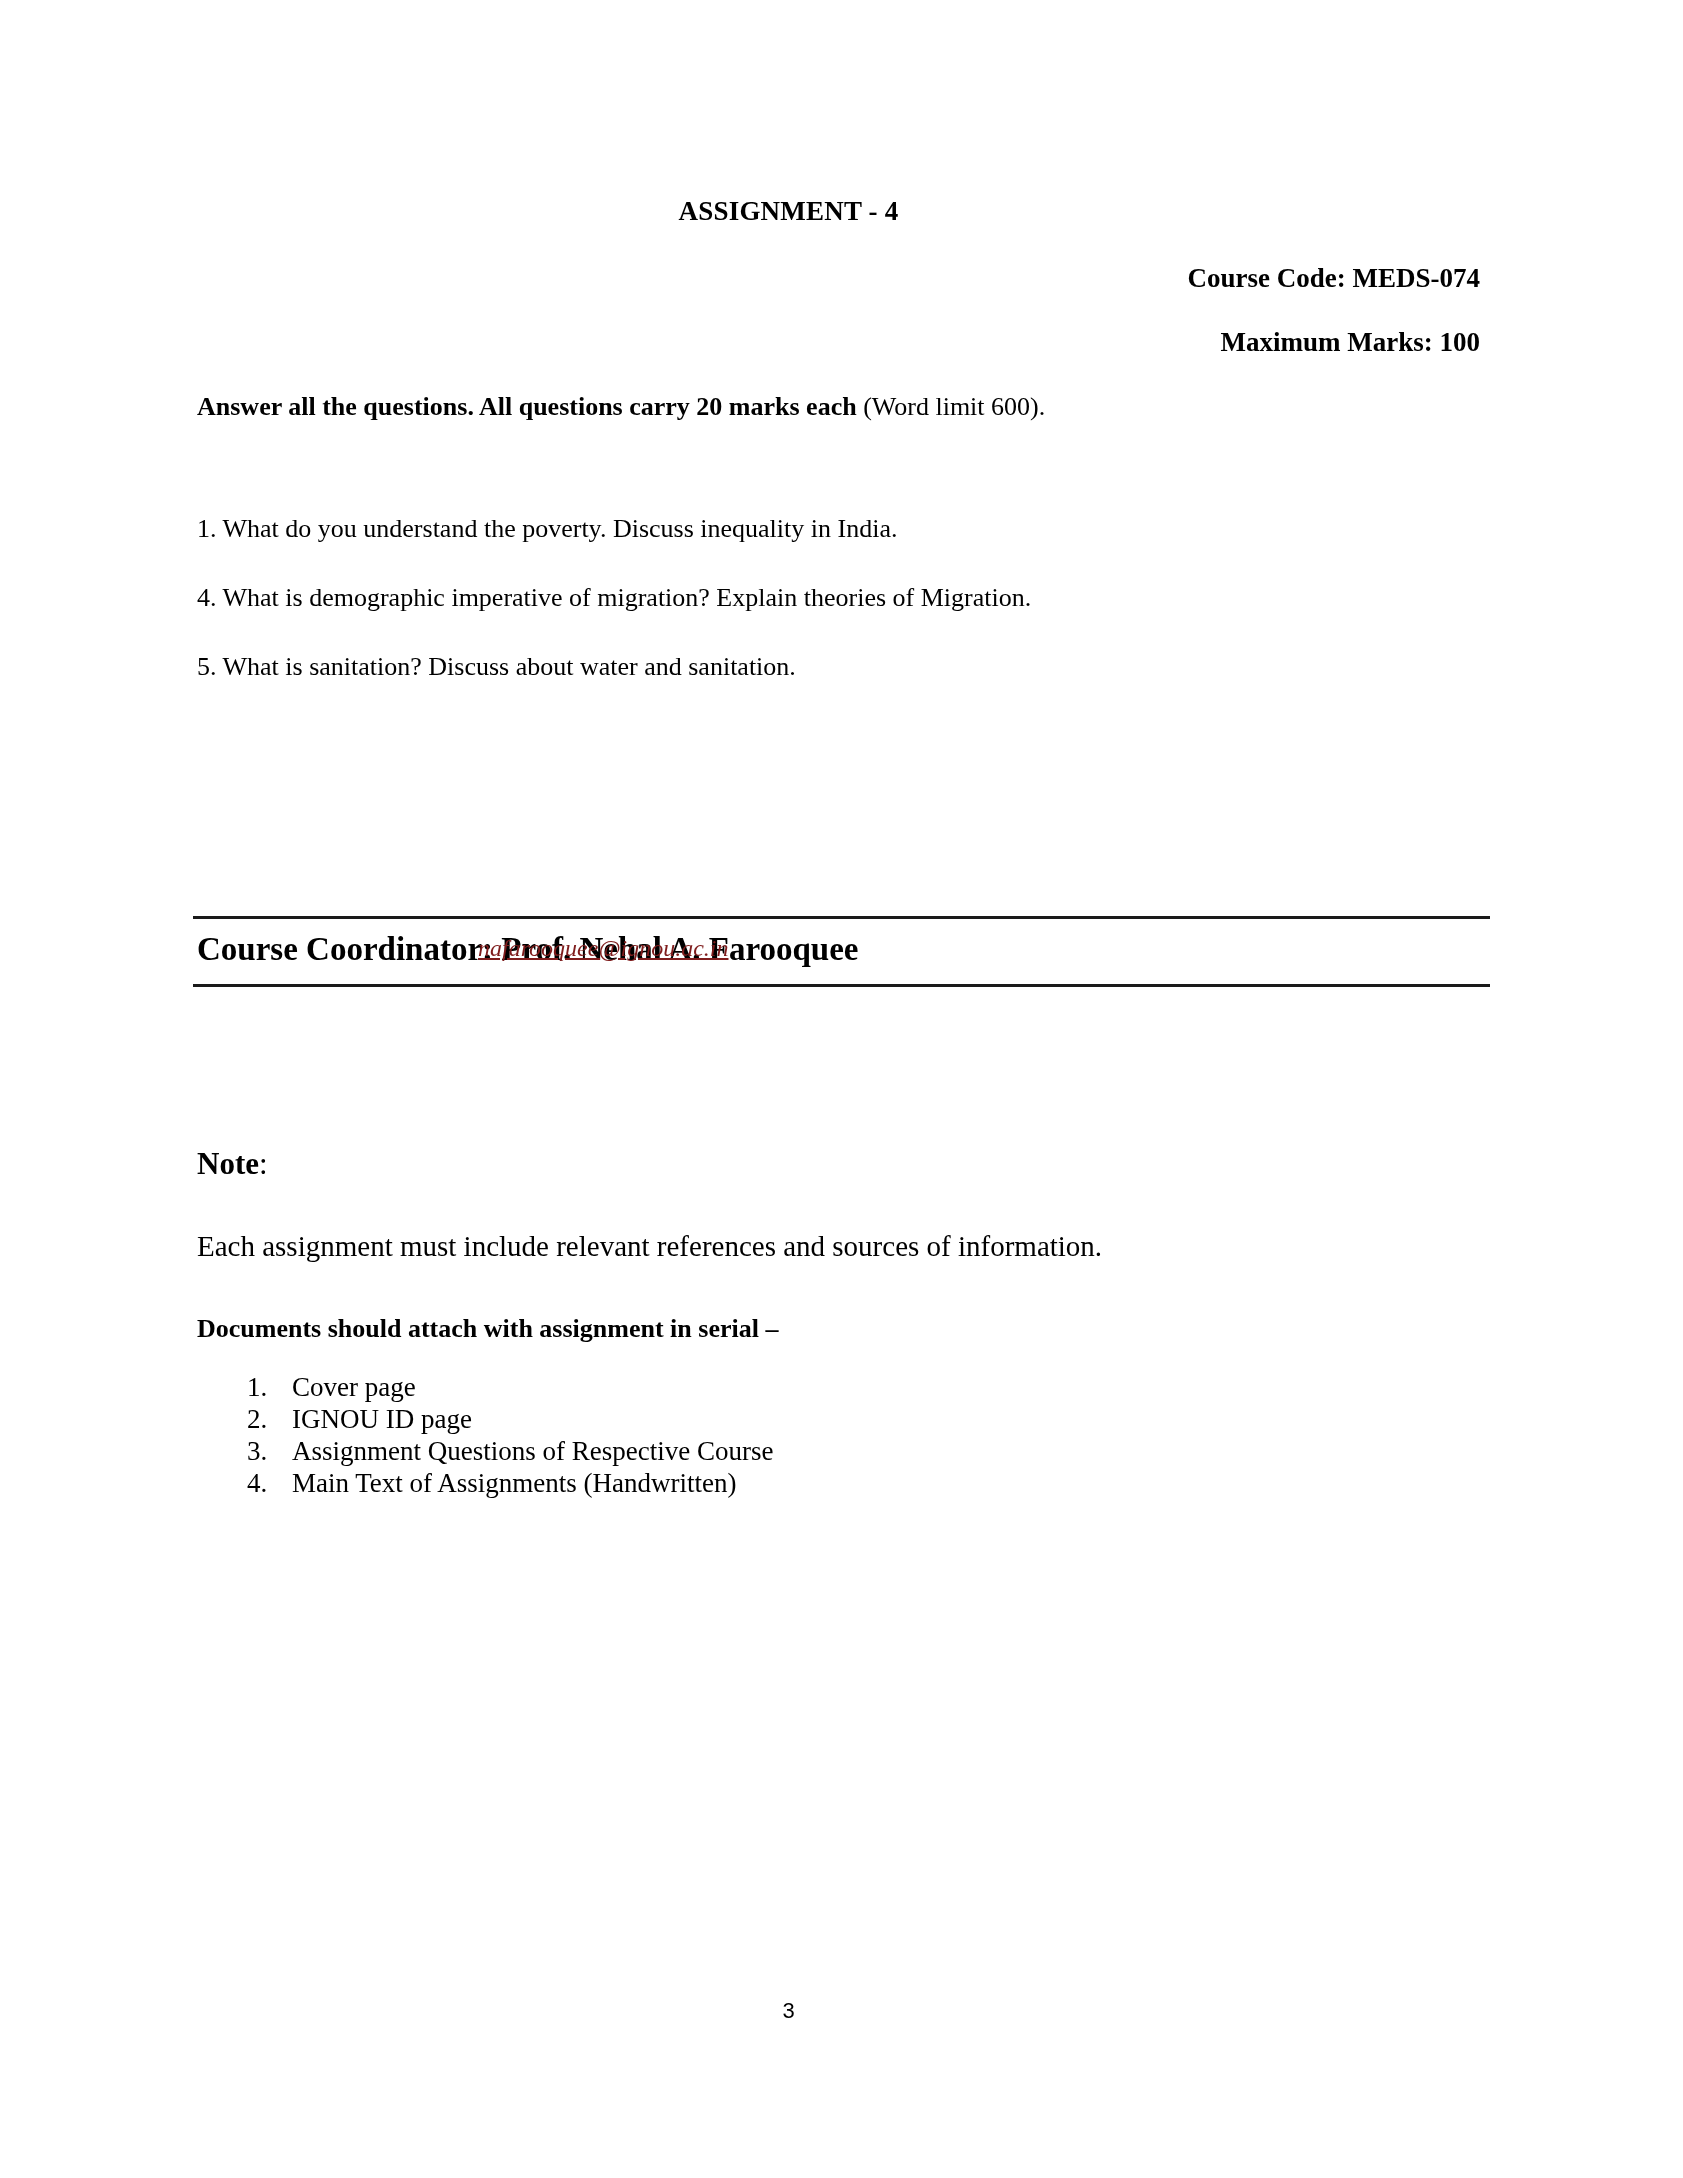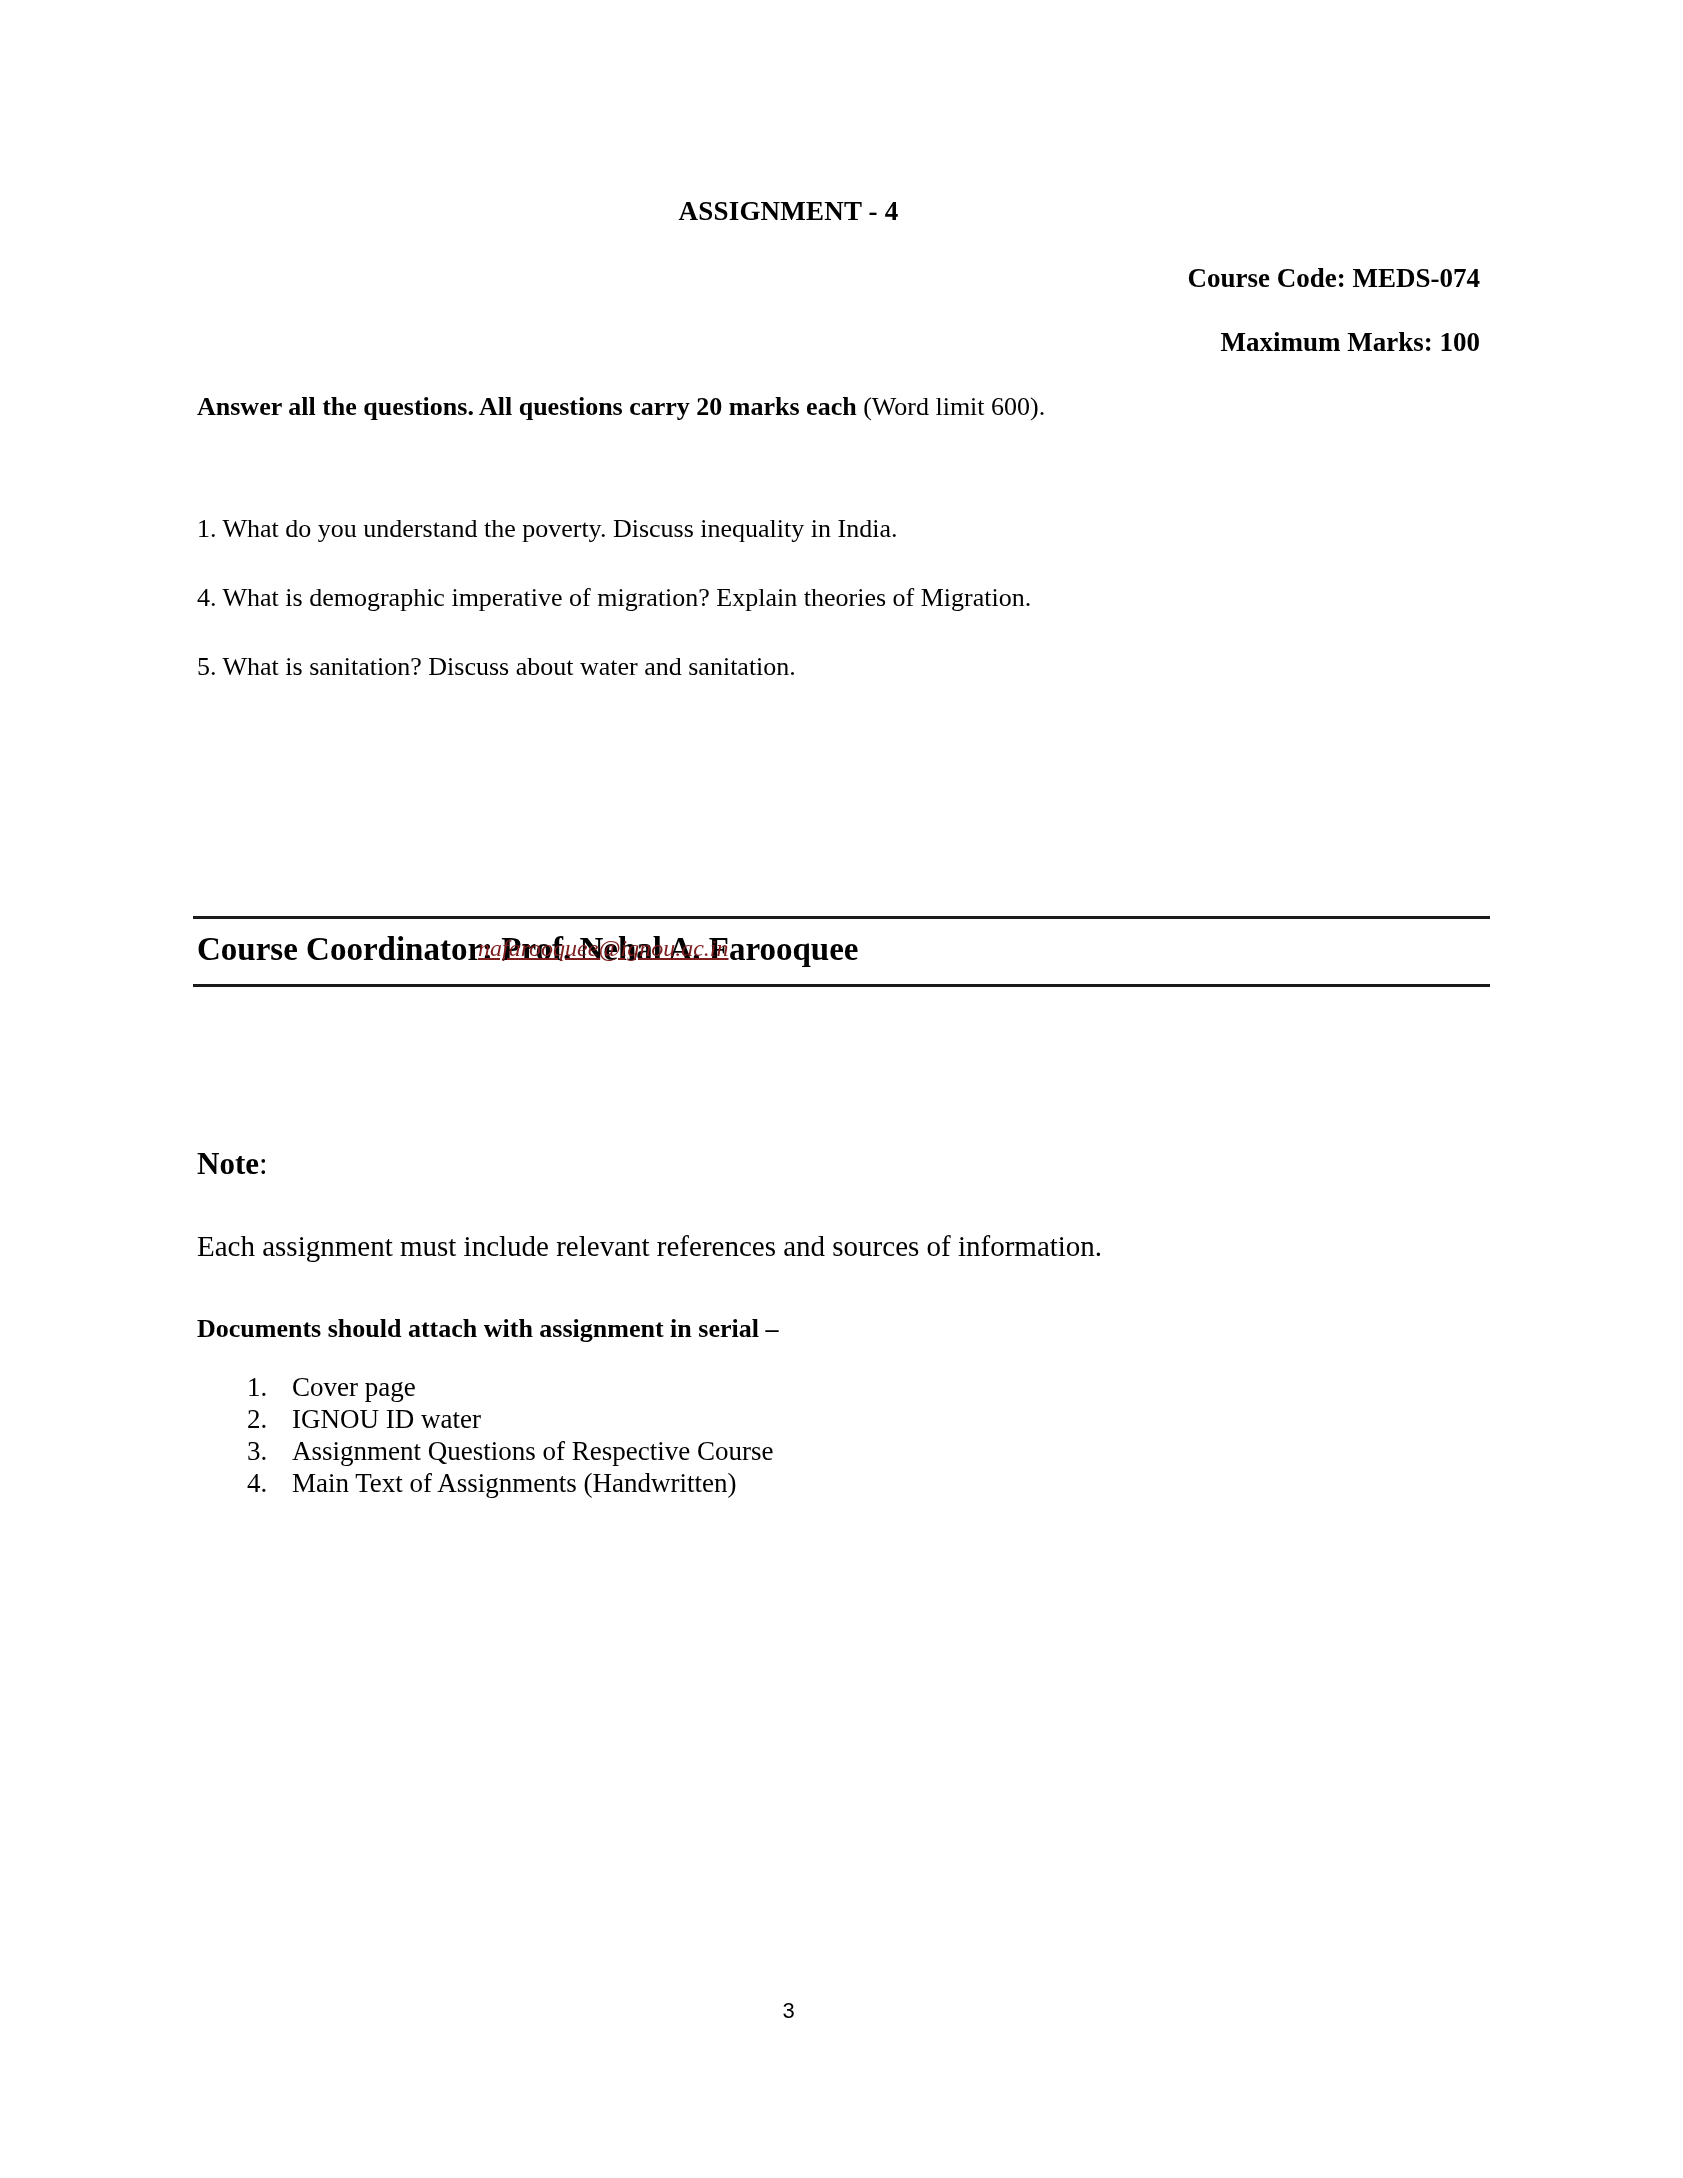--- a/index.html
+++ b/index.html
@@ -209,21 +209,21 @@
 
     <div class="note-body">Each assignment must include relevant references and sources of information.</div>
 
     <div class="docs-heading">Documents should attach with assignment in serial –</div>
 
     <ol class="docs-list">
       <li>
         <span class="li-num">1.</span><span class="li-text">Cover page</span>
       </li>
       <li>
-        <span class="li-num">2.</span><span class="li-text">IGNOU ID water</span>
+        <span class="li-num">2.</span><span class="li-text">IGNOU ID page</span>
       </li>
       <li>
         <span class="li-num">3.</span><span class="li-text">Assignment Questions of Respective Course</span>
       </li>
       <li>
         <span class="li-num">4.</span><span class="li-text">Main Text of Assignments (Handwritten)</span>
       </li>
     </ol>
 
     <div class="page-number">3</div>

